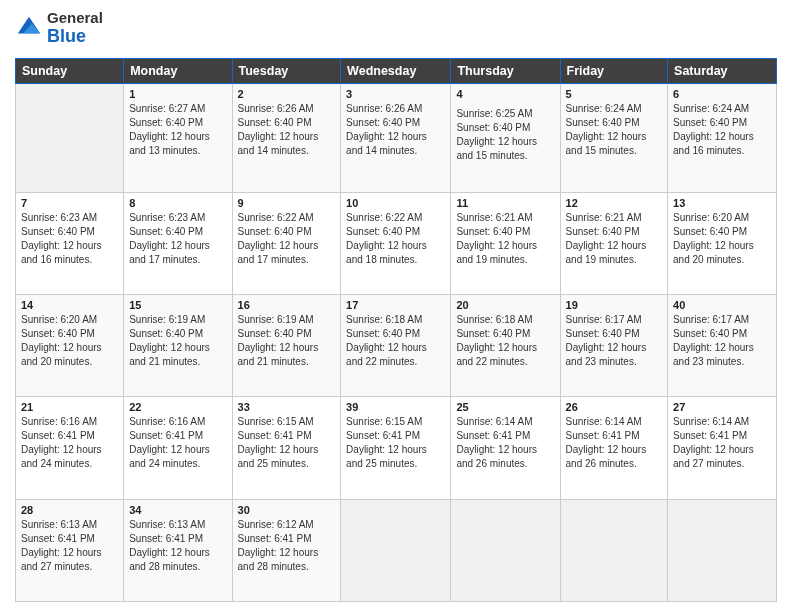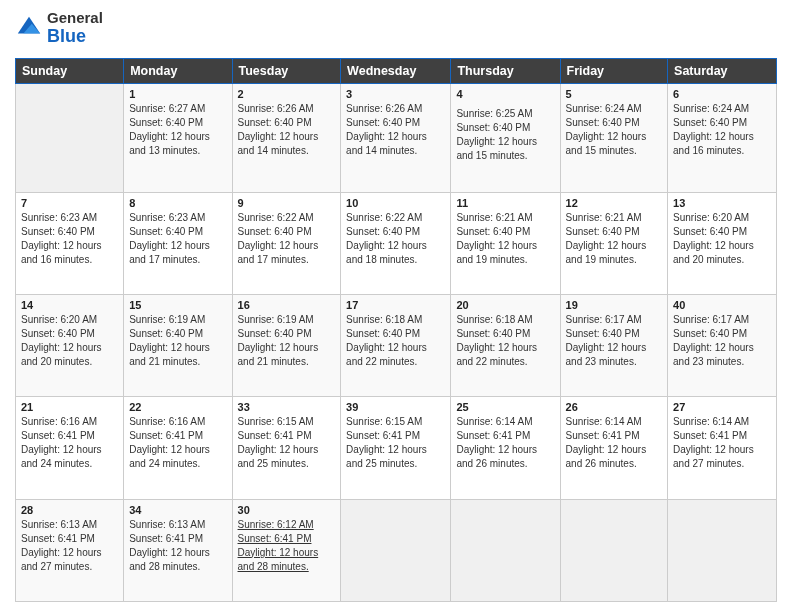--- a/index.html
+++ b/index.html
@@ -341,21 +341,21 @@
           </td>
           <td>
             <span class="day-num">34</span>
             <div class="day-info" style="white-space: pre-line;">Sunrise: 6:13 AM
 Sunset: 6:41 PM
 Daylight: 12 hours
 and 28 minutes.</div>
           </td>
           <td>
             <span class="day-num">30</span>
-            <div class="day-info" style="white-space: pre-line; text-decoration: underline;">Sunrise: 6:12 AM
+            <div class="day-info" style="white-space: pre-line;">Sunrise: 6:12 AM
 Sunset: 6:41 PM
 Daylight: 12 hours
 and 28 minutes.</div>
           </td>
           <td class="empty"></td>
           <td class="empty"></td>
           <td class="empty"></td>
           <td class="empty"></td>
         </tr>
       </tbody>

